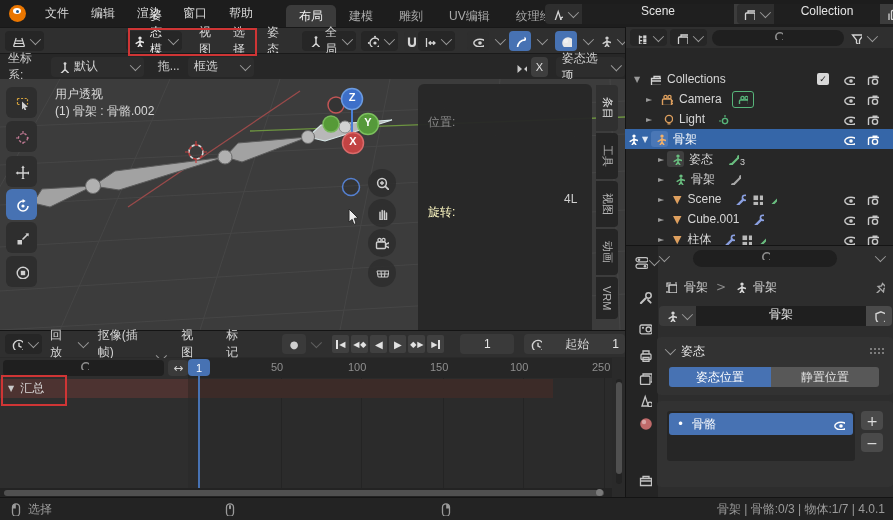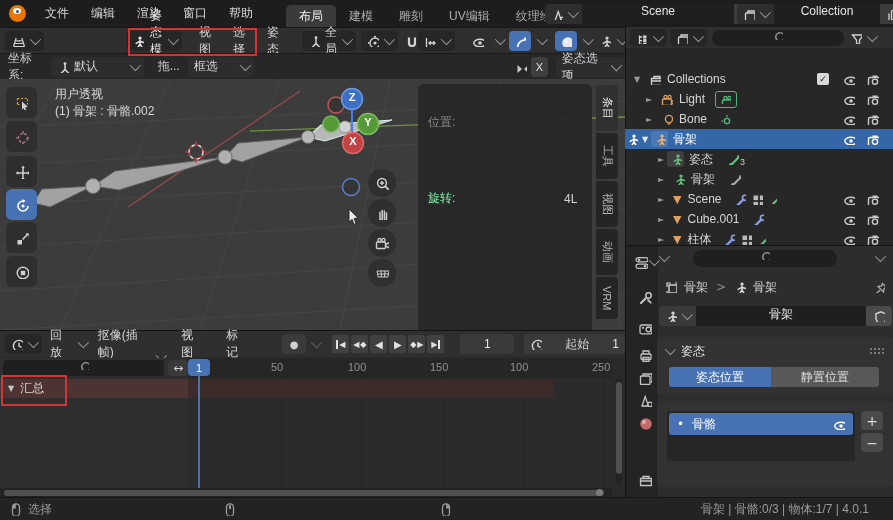--- a/index.html
+++ b/index.html
@@ -509,21 +509,21 @@
       </div>
     <div class="navbtn" style="left:368px;top:180px;">
         <svg class="i">
           <use href="#i-gridflat"></use>
         </svg>
       </div>
 
     <div class="abs" style="left:418px;top:5px;width:174px;height:246px;background:rgba(40,40,40,0.96);border-radius:6px 6px 0 0;">
       <div style="position:absolute;left:10px;top:30px;color:#8b8b8b;">位置:</div>
 
-      <div style="position:absolute;left:10px;top:106px;color:#86efac;">旋转:</div>
+      <div style="position:absolute;left:10px;top:120px;color:#fef9c3;">旋转:</div>
       <div style="position:absolute;left:566px;top:108px;left:146px;color:#d0d0d0;">4L</div>
 
     </div>
 
     <div class="vtab active" style="top:6px;height:46px;">条目</div>
     <div class="vtab" style="top:54px;height:46px;">工具</div>
     <div class="vtab" style="top:102px;height:46px;">视图</div>
     <div class="vtab" style="top:150px;height:46px;">动画</div>
     <div class="vtab" style="top:198px;height:42px;">VRM</div>
   </div>
@@ -673,39 +673,39 @@
       </svg>
     <svg class="i12 o-cam">
         <use href="#i-cam"></use>
       </svg>
   </div>
   <div class="o-row" style="top:89px;">
     <span class="o-expander glyph" style="margin-left:18px;">►</span>
     <svg class="i12" style="color:#dd9f5e;margin:0 6px;">
         <use href="#i-camobj"></use>
       </svg>
-    <span>Light</span>
+    <span>Camera</span>
     <span style="margin-left:10px;width:20px;height:15px;border:1px solid #57b57a;border-radius:3px;display:flex;align-items:center;justify-content:center;">
       <svg class="i10" style="color:#57b57a;">
           <use href="#i-camobj"></use>
         </svg>
       </span>
     <svg class="i12 o-eye">
         <use href="#i-eye"></use>
       </svg>
     <svg class="i12 o-cam">
         <use href="#i-cam"></use>
       </svg>
   </div>
   <div class="o-row" style="top:109px;">
     <span class="o-expander glyph" style="margin-left:18px;">►</span>
     <svg class="i12" style="color:#dd9f5e;margin:0 6px;">
         <use href="#i-bulb"></use>
       </svg>
-    <span>Bone</span>
+    <span>Light</span>
     <svg class="i12" style="color:#57b57a;margin-left:12px;">
         <use href="#i-plight"></use>
       </svg>
     <svg class="i12 o-eye">
         <use href="#i-eye"></use>
       </svg>
     <svg class="i12 o-cam">
         <use href="#i-cam"></use>
       </svg>
   </div>
@@ -931,16 +931,16 @@
     <svg class="i" style="margin-left:8px;">
         <use href="#i-mouseL"></use>
       </svg>
     <span style="margin-left:6px;">选择</span>
     <svg class="i" style="position:absolute;left:222px;">
         <use href="#i-mouseM"></use>
       </svg>
     <svg class="i" style="position:absolute;left:438px;">
         <use href="#i-mouseR"></use>
       </svg>
-    <span style="position:absolute;right:24px;">骨架 | 骨骼:0/3 | 物体:1/7 | 4.0.1</span>
+    <span style="position:absolute;right:8px;">骨架 | 骨骼:0/3 | 物体:1/7 | 4.0.1</span>
   </div>
 
 </div>
 
 </body></html>

